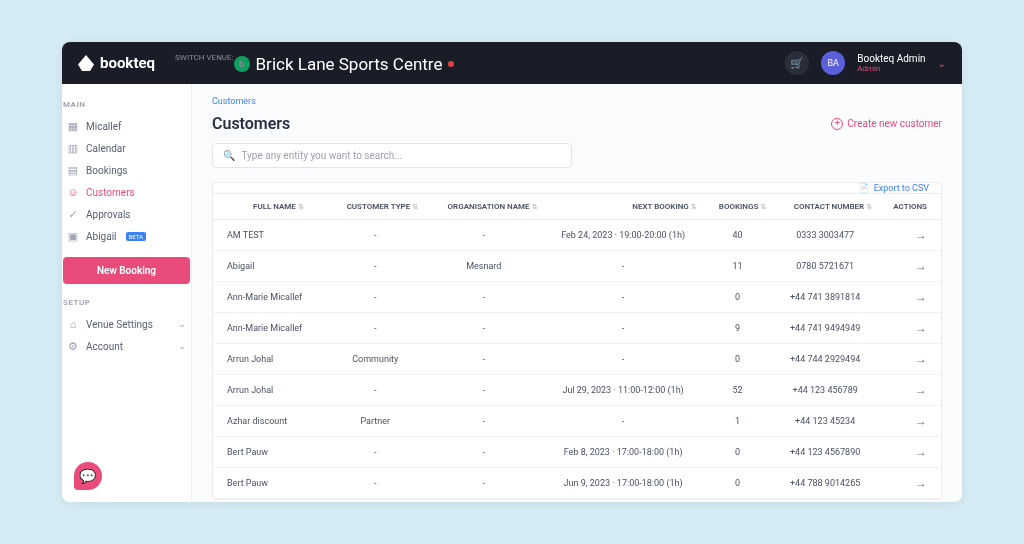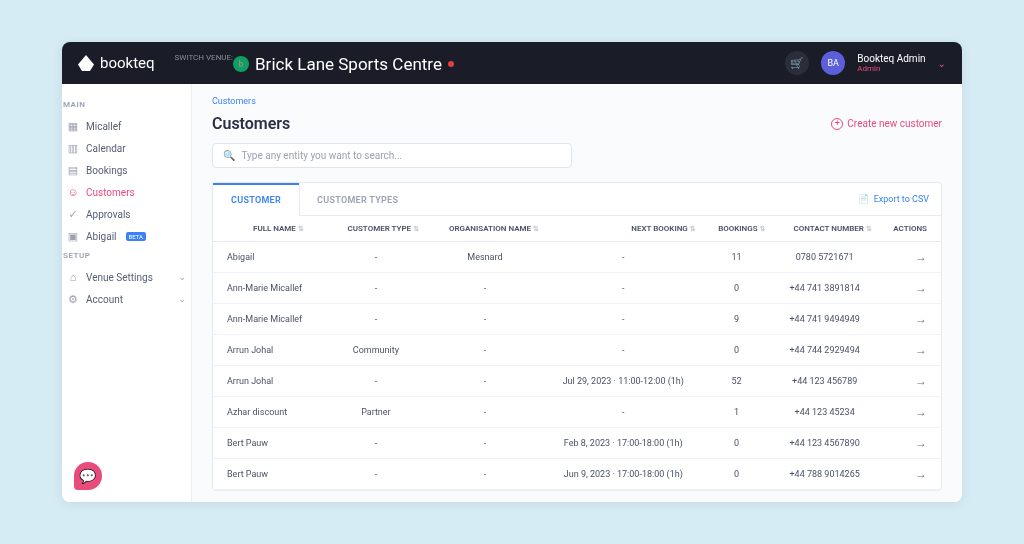--- a/index.html
+++ b/index.html
@@ -1,19 +1,19 @@
 <!DOCTYPE html>
 <html><head>
 <meta charset="utf-8">
 <style>
 *{margin:0;padding:0;box-sizing:border-box;font-family:-apple-system,BlinkMacSystemFont,"Segoe UI",Roboto,sans-serif}
 body{background:#d6ecf5;display:flex;align-items:center;justify-content:center;min-height:100vh}
 .app{width:900px;height:460px;background:#fff;border-radius:8px;overflow:hidden;box-shadow:0 2px 12px rgba(0,0,0,.08);display:flex;flex-direction:column}
 .topbar{background:#1a1d28;height:42px;display:flex;align-items:center;padding:0 16px;color:#fff}
-.logo{display:flex;align-items:center;gap:6px;font-weight:400;font-size:15px;margin-right:20px}
+.logo{display:flex;align-items:center;gap:6px;font-weight:700;font-size:15px;margin-right:20px}
 .logo-icon{width:16px;height:16px;background:#fff;clip-path:polygon(50% 0,100% 60%,75% 100%,25% 100%,0 60%);}
 .venue-switch{display:flex;flex-direction:row;font-size:8px;color:#8a8d99}
 .venue-row{display:flex;align-items:center;gap:6px;margin-top:1px}
 .venue-badge{width:16px;height:16px;border-radius:50%;background:#0ea05e;display:flex;align-items:center;justify-content:center;font-size:9px;font-weight:600}
 .venue-name{font-size:17px;color:#fff}
 .venue-dot{width:6px;height:6px;border-radius:50%;background:#e53e3e}
 .topbar-right{margin-left:auto;display:flex;align-items:center;gap:12px}
 .cart-icon{width:24px;height:24px;border-radius:50%;background:rgba(255,255,255,.08);display:flex;align-items:center;justify-content:center;font-size:11px}
 .avatar{width:24px;height:24px;border-radius:50%;background:#5b5fd9;display:flex;align-items:center;justify-content:center;font-size:9px;font-weight:400}
 .user-block{display:flex;flex-direction:column;font-size:10px}
@@ -105,20 +105,21 @@
         </div>
       <div class="nav-item">
           <span class="ico">✓</span>
           <span>Approvals</span>
         </div>
       <div class="nav-item">
           <span class="ico">▣</span>
           <span>Abigail</span>
           <span class="badge">BETA</span>
         </div>
+      <button class="new-booking">New Booking</button>
       <div class="sec-label">SETUP</div>
       <div class="nav-item">
           <span class="ico">⌂</span>
           <span>Venue Settings</span>
           <span class="arr">⌄</span>
         </div>
       <div class="nav-item">
           <span class="ico">⚙</span>
           <span>Account</span>
           <span class="arr">⌄</span>
@@ -133,43 +134,48 @@
           <span class="plus-circ">+</span>
           <span>Create new customer</span>
         </div>
       </div>
       <div class="search">
         <span class="ico">🔍</span>
         <input placeholder="Type any entity you want to search..." style="">
       </div>
       <div class="card">
         <div class="tabs-row">
-          <div class="tabs">
-            <div class="tab active">CUSTOMER</div>
-            <div class="tab">CUSTOMER TYPES</div>
-          </div>
           <div class="export">
             <span>📄</span>
             <span>Export to CSV</span>
           </div>
         </div>
         <table>
           <thead>
               <tr id="thead-row">
                 <th>FULL NAME<span class="sort">⇅</span></th>
                 <th>CUSTOMER TYPE<span class="sort">⇅</span></th>
                 <th>ORGANISATION NAME<span class="sort">⇅</span></th>
                 <th>NEXT BOOKING<span class="sort">⇅</span></th>
                 <th>BOOKINGS<span class="sort">⇅</span></th>
                 <th>CONTACT NUMBER<span class="sort">⇅</span></th>
                 <th>ACTIONS</th>
               </tr>
             </thead>
           <tbody id="tbody">
               <tr>
+                <td>AM TEST</td>
+                <td>-</td>
+                <td>-</td>
+                <td>Feb 24, 2023 · 19:00-20:00 (1h)</td>
+                <td>40</td>
+                <td>0333 3003477</td>
+                <td><span class="arrow">→</span></td>
+              </tr>
+              <tr>
                 <td>Abigail</td>
                 <td>-</td>
                 <td>Mesnard</td>
                 <td>-</td>
                 <td>11</td>
                 <td>0780 5721671</td>
                 <td><span class="arrow">→</span></td>
               </tr>
               <tr>
                 <td>Ann-Marie Micallef</td>

